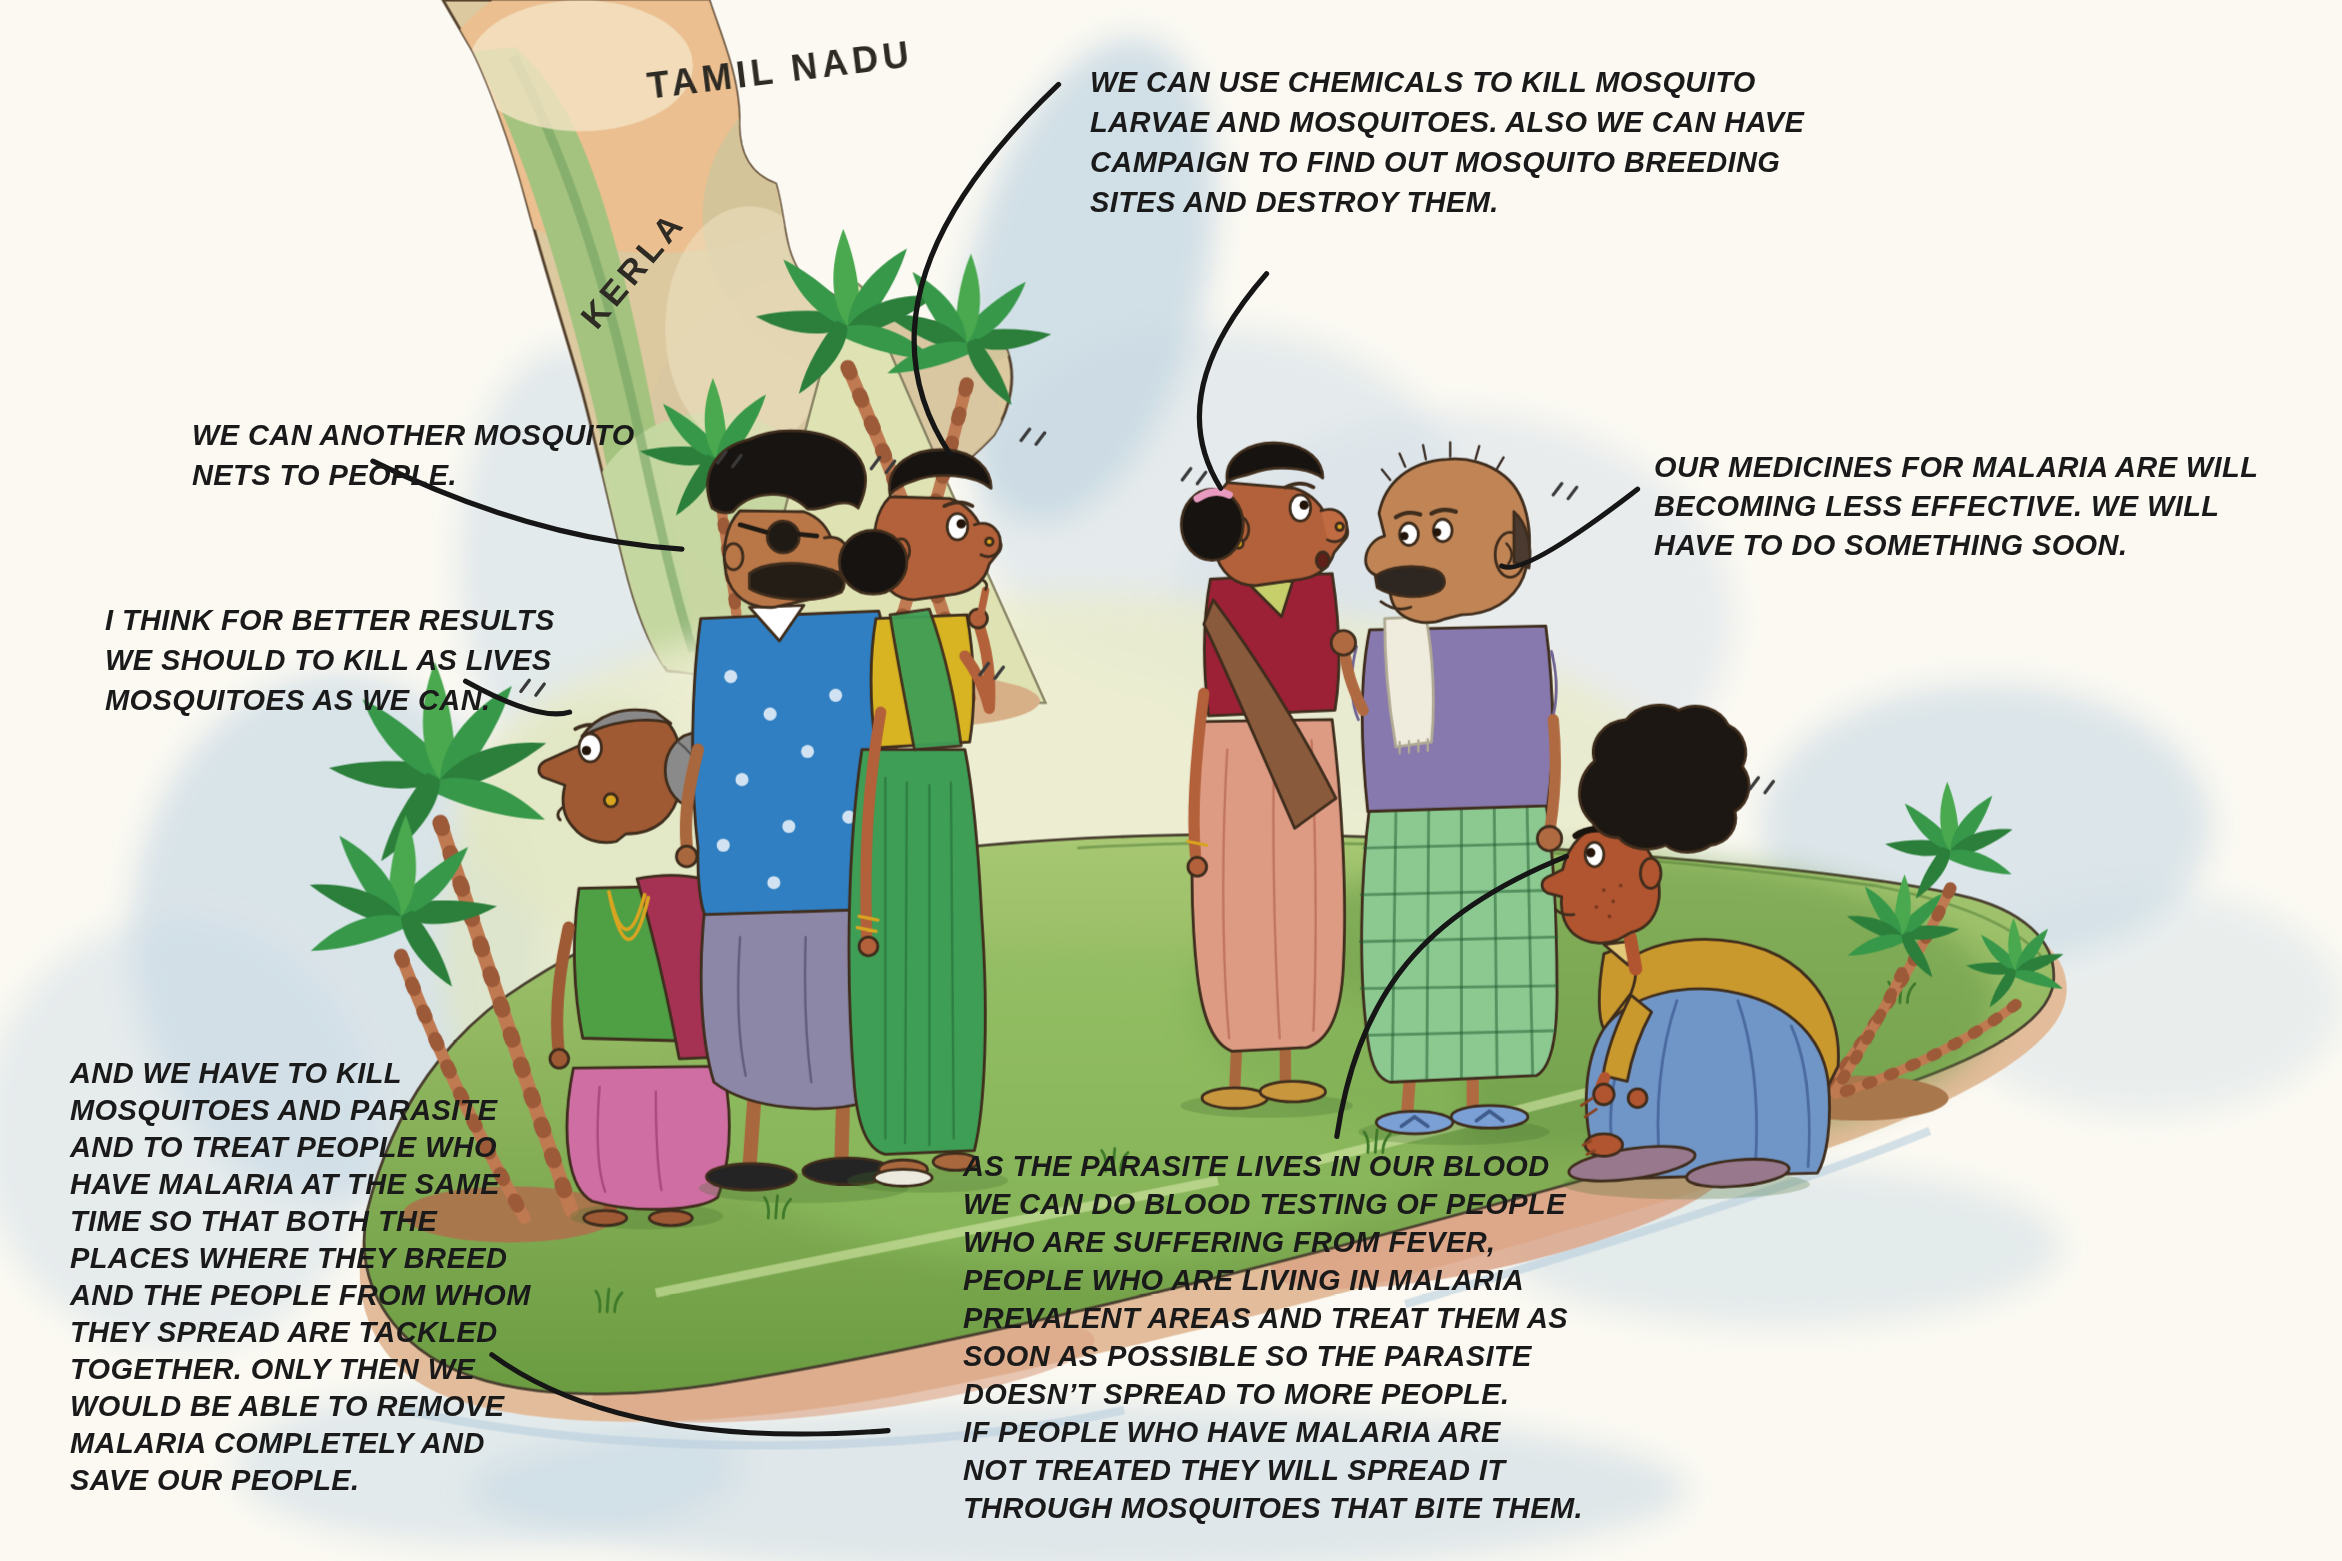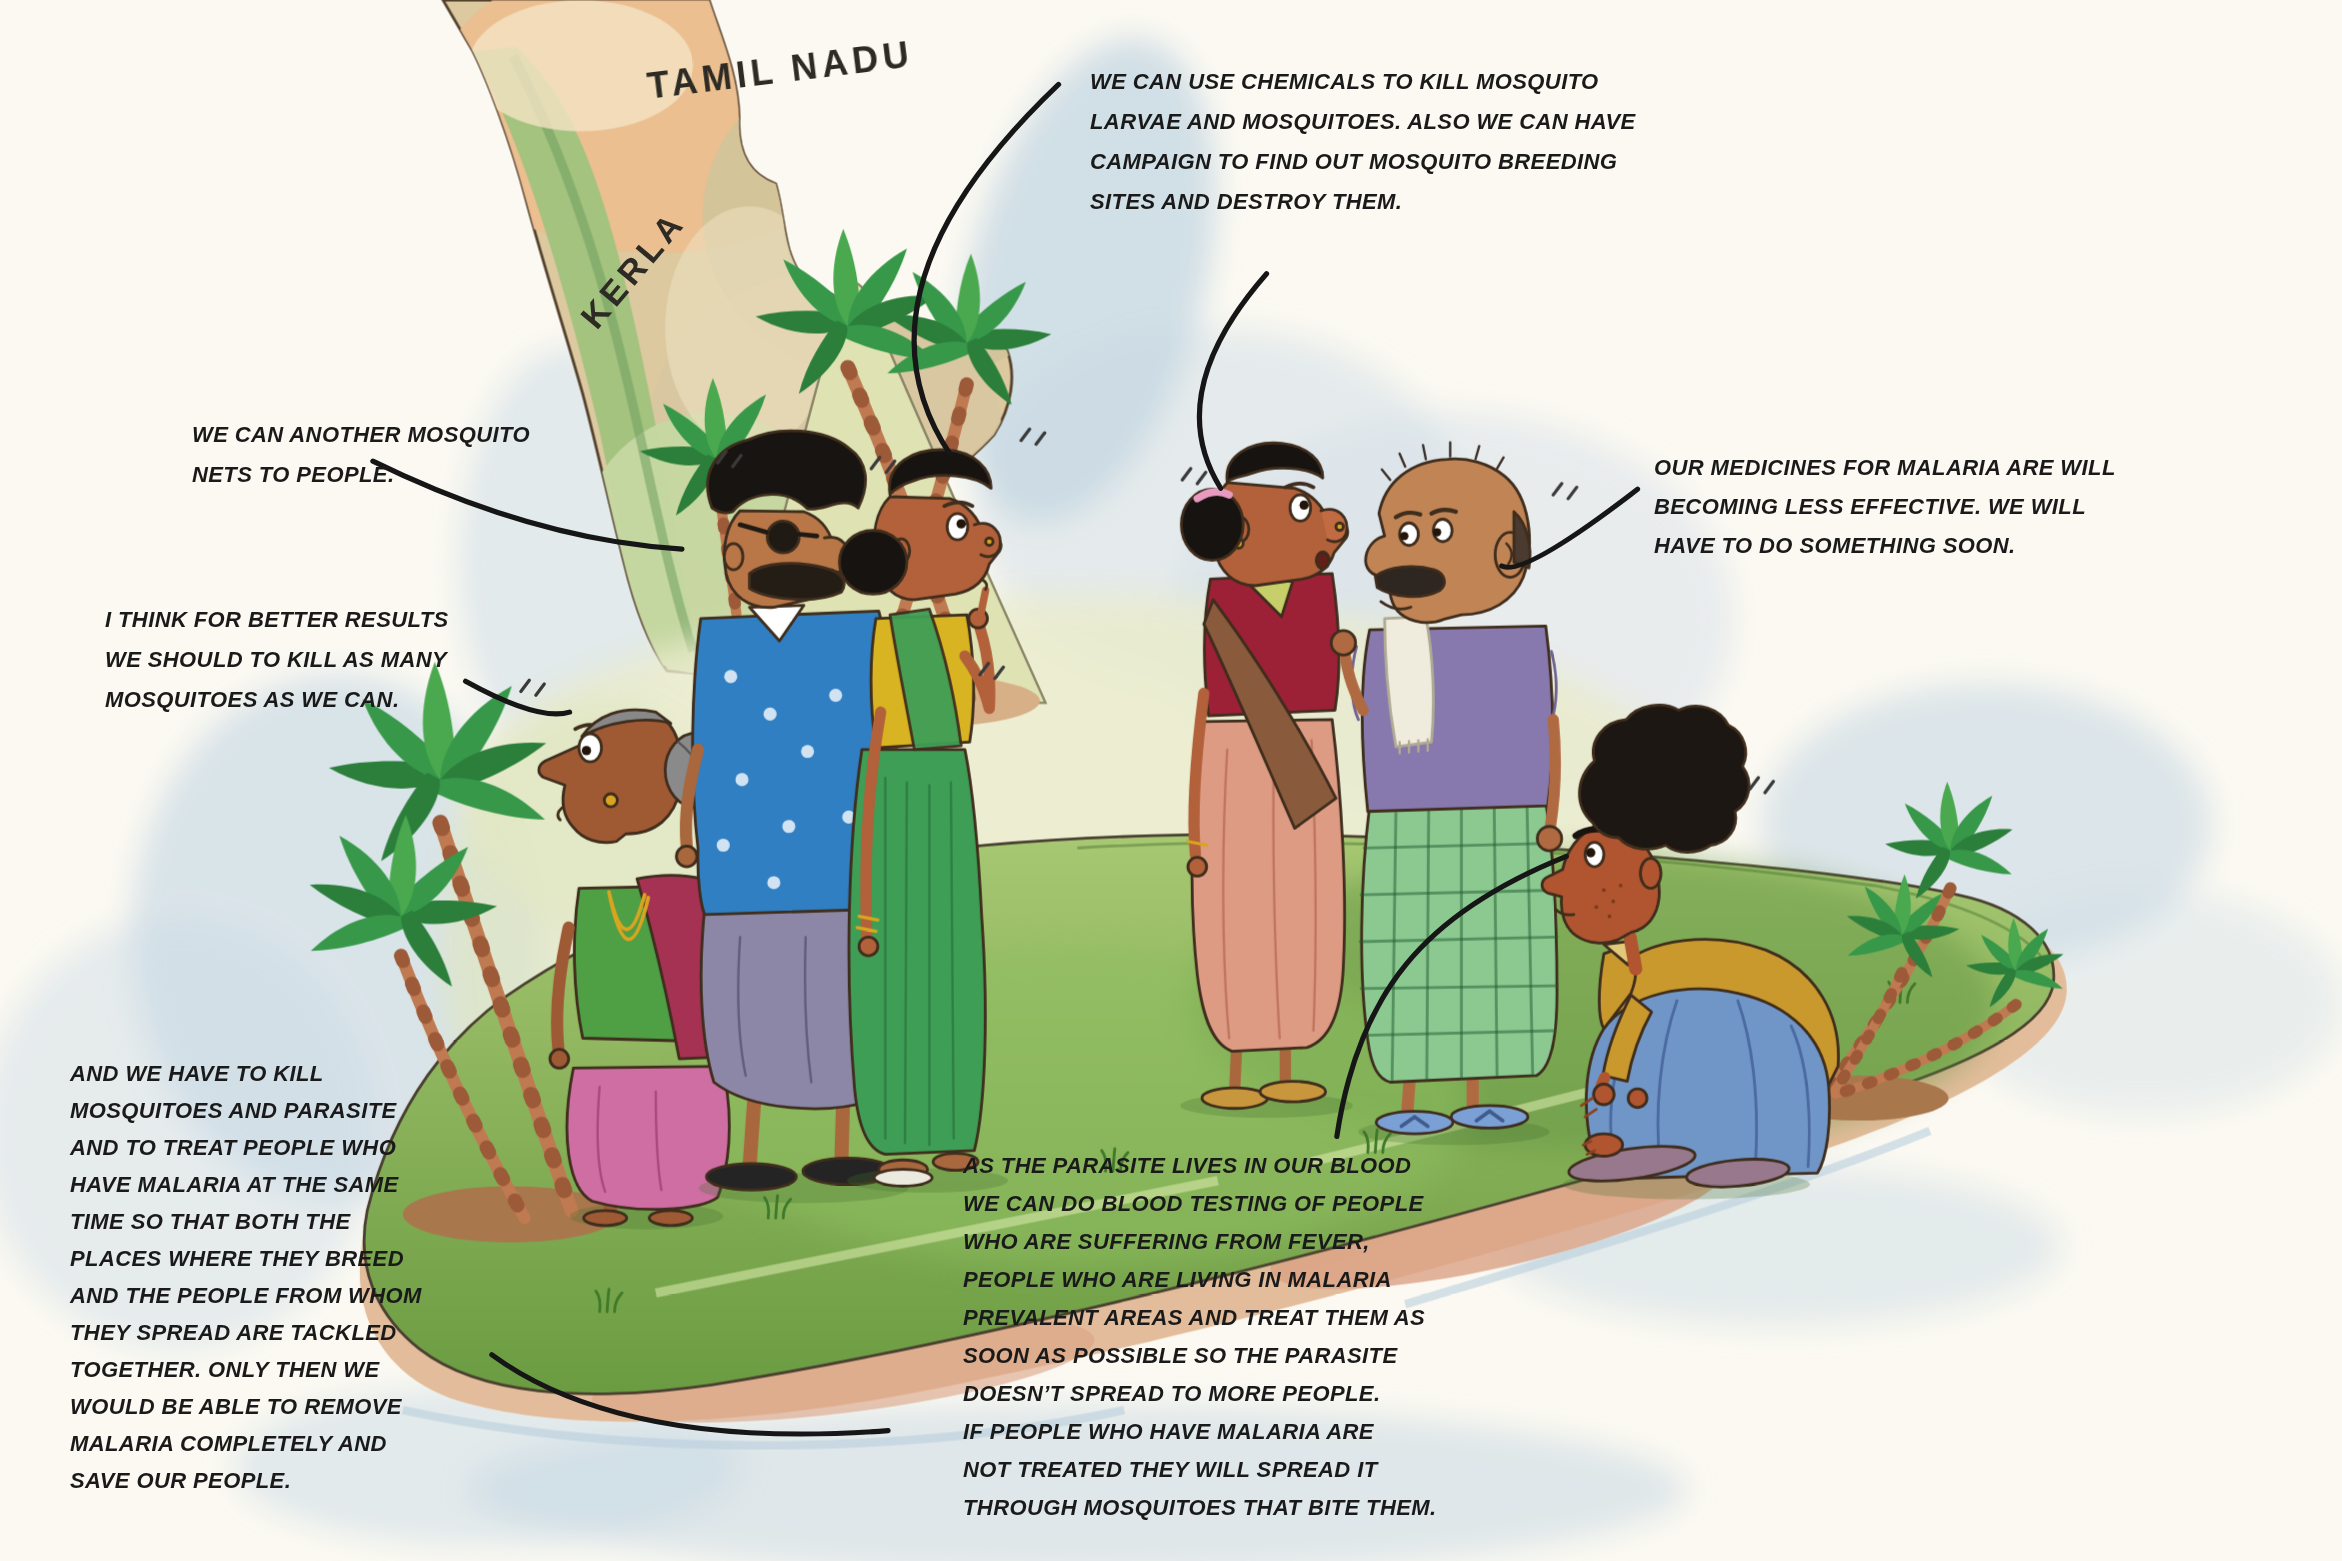--- a/index.html
+++ b/index.html
@@ -1,20 +1,20 @@
 <!DOCTYPE html>
 <html style="font-size:15px"><head>
 <meta charset="utf-8">
 <style>
   html,body{margin:0;padding:0;background:#e8e8e4;}
   .canvas{position:relative;width:2342px;height:1562px;overflow:hidden;
           background:#fbf9f2;font-family:"Liberation Sans",sans-serif;}
   .scene{position:absolute;left:0;top:0;width:100%;height:100%;}
   .speech{position:absolute;white-space:pre-line;color:#1a1a1a;
-          font-style:italic;font-weight:700;font-size:22px;line-height:40px;
+          font-style:italic;font-weight:700;font-size:29px;line-height:40px;
           letter-spacing:0.4px;z-index:4;}
   .speech.tight{line-height:37px;}
   .speech.med{line-height:38px;}
   .map-label{position:absolute;color:#2e2a24;font-weight:700;z-index:3;
              letter-spacing:4.7px;font-size:36px;}
   #label-tamilnadu{left:645px;top:66px;transform:rotate(-7deg);transform-origin:left top;}
   #label-kerla{left:573px;top:311px;transform:rotate(-50deg);transform-origin:left top;font-size:34px;}
   #sp-chemicals{left:1090px;top:62px;}
   #sp-cause{left:1267px;top:260px;}
   #sp-nets{left:192px;top:415px;}
@@ -354,21 +354,21 @@
 <div class="speech" id="sp-chemicals">WE CAN USE CHEMICALS TO KILL MOSQUITO
 LARVAE AND MOSQUITOES. ALSO WE CAN HAVE
 CAMPAIGN TO FIND OUT MOSQUITO BREEDING
 SITES AND DESTROY THEM.</div>
 <div class="speech" id="sp-nets">WE CAN ANOTHER MOSQUITO
 NETS TO PEOPLE.</div>
 <div class="speech" id="sp-medicines">OUR MEDICINES FOR MALARIA ARE WILL
 BECOMING LESS EFFECTIVE. WE WILL
 HAVE TO DO SOMETHING SOON.</div>
 <div class="speech" id="sp-think">I THINK FOR BETTER RESULTS
-WE SHOULD TO KILL AS MANY
+WE SHOULD TO KILL AS LIVES
 MOSQUITOES AS WE CAN.</div>
 <div class="speech tight" id="sp-combined">AND WE HAVE TO KILL
 MOSQUITOES AND PARASITE
 AND TO TREAT PEOPLE WHO
 HAVE MALARIA AT THE SAME
 TIME SO THAT BOTH THE
 PLACES WHERE THEY BREED
 AND THE PEOPLE FROM WHOM
 THEY SPREAD ARE TACKLED
 TOGETHER. ONLY THEN WE

